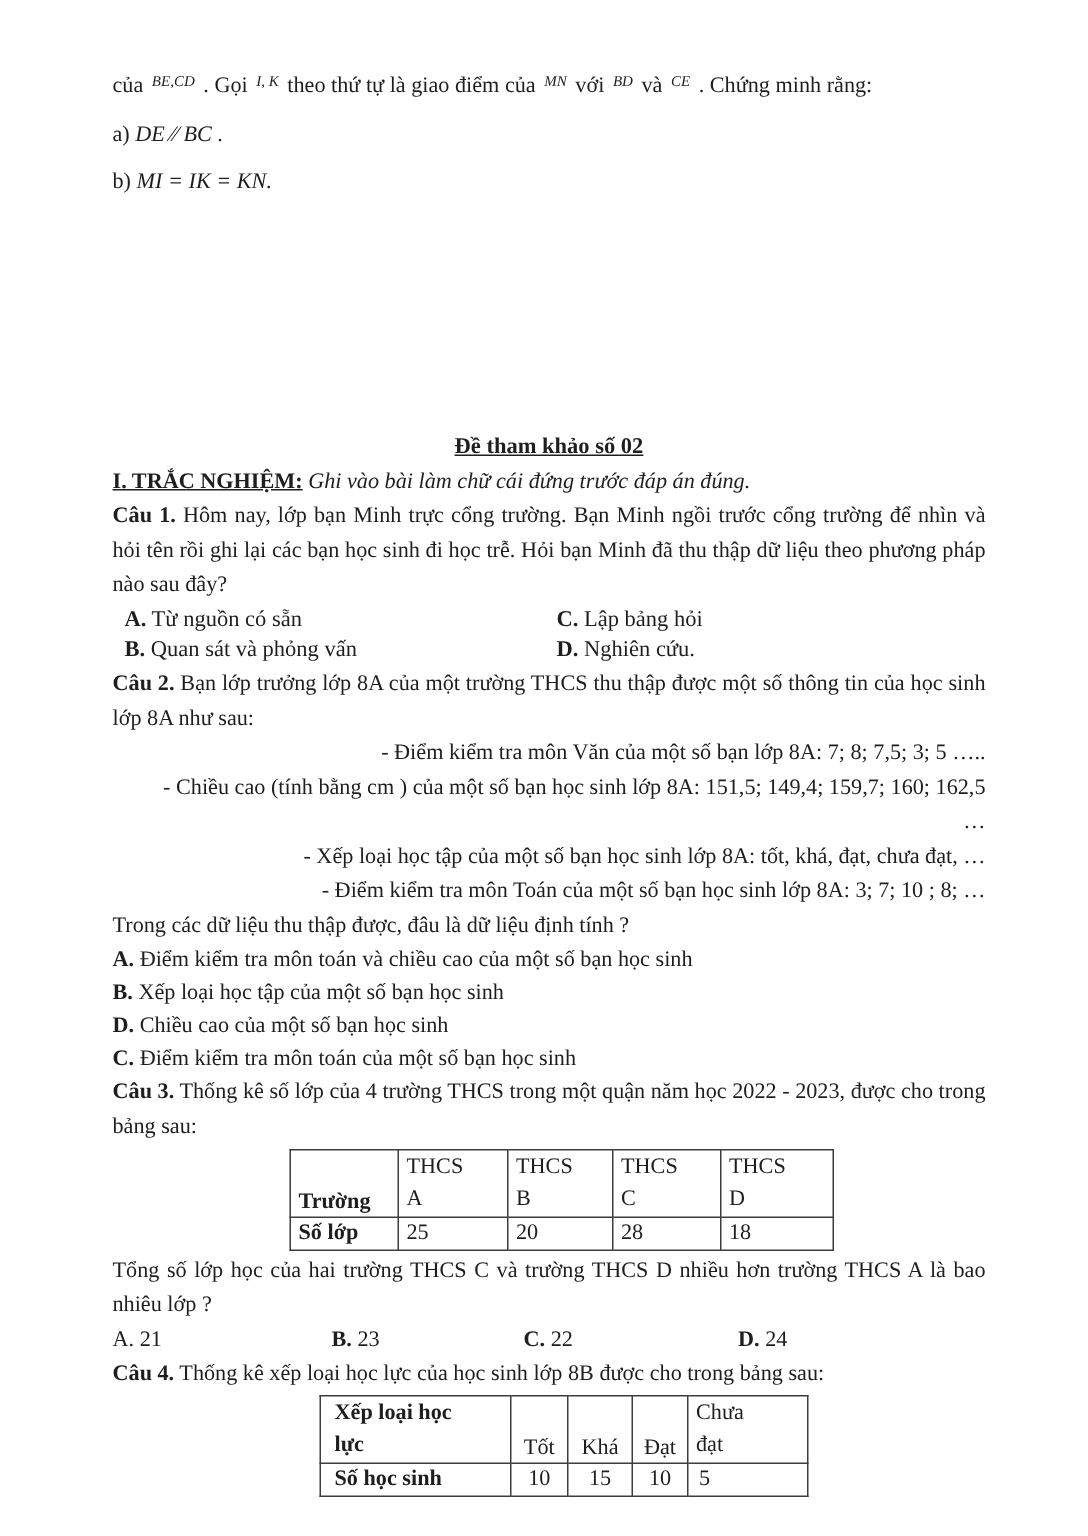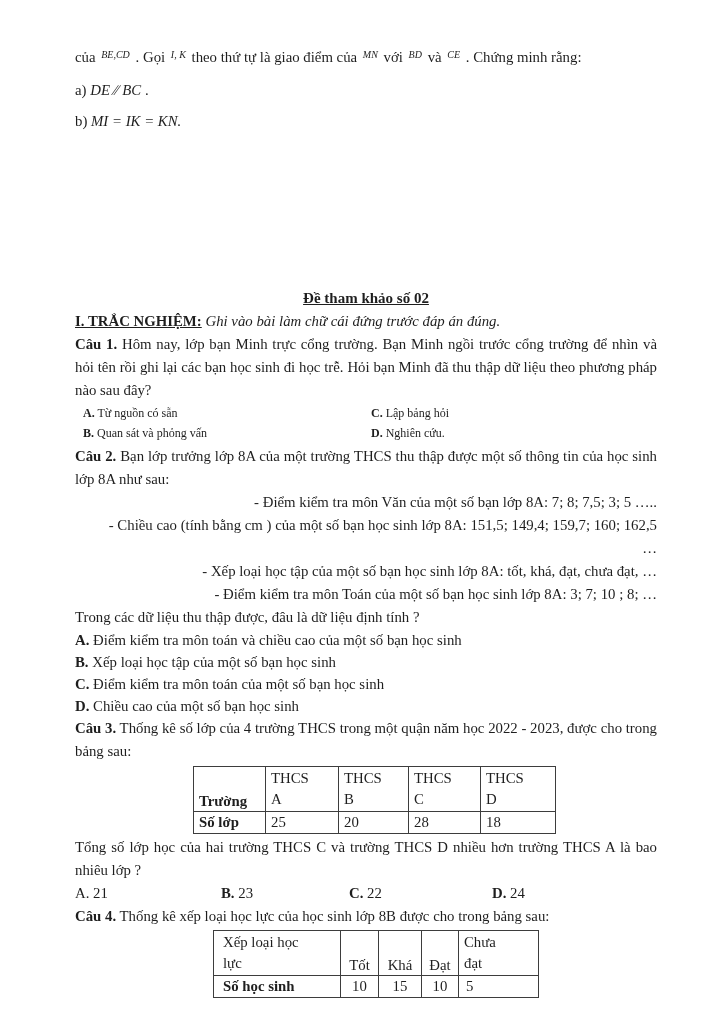--- a/index.html
+++ b/index.html
@@ -19,37 +19,37 @@
     text-decoration:underline;
   }
   .section { line-height:23px; }
   .shead { font-weight:bold; text-decoration:underline; }
   .sinstr { font-style:italic; }
   .para { line-height:23px; text-align:justify; }
   .qlabel { font-weight:bold; }
   .b { font-weight:bold; }
   .opts2 {
     display:grid; grid-template-columns:288px 1fr; padding-left:8px;
-    font-size:12px; line-height:20px; margin:1px 0 2px 0;
+    font-size:15px; line-height:20px; margin:1px 0 2px 0;
   }
   .bullet { line-height:23px; text-align:right; }
   .optline { line-height:22px; }
   .opts4 {
     display:grid; grid-template-columns:146px 128px 143px auto;
     line-height:23px;
   }
   table { border-collapse:collapse; font-size:14.8px; color:#1e1e1e; }
   td { border:1.5px solid #3d3d3d; padding:1px 5px;margin-top:21px; }
   .t1 { margin:3px 0 2px 118px; }
   .t1 .hdr { vertical-align:top; white-space:pre-line; height:44px; line-height:21px; }
   .t1 .corner { vertical-align:bottom; font-weight:bold; }
   .t1 .rl { font-weight:bold; height:22px; }
   .t1 .val { height:22px; }
   .t2 { margin:2px 0 0 138px; }
-  .t2 .corner { vertical-align:top; font-weight:normal; white-space:pre-line; height:44px; line-height:21px; padding-left:9px; }
+  .t2 .corner { vertical-align:top; font-weight:bold; white-space:pre-line; height:44px; line-height:21px; padding-left:9px; }
   .t2 .hb { vertical-align:bottom; text-align:center; }
   .t2 .ht { vertical-align:top; white-space:pre-line; line-height:21px; }
   .t2 .rl { font-weight:bold; height:22px; padding-left:9px; }
   .t2 .val { text-align:center; height:22px; }
   .t2 .vall { text-align:left; padding-left:7px; }
 </style>
 </head>
 <body>
 
 <div class="page">
@@ -76,22 +76,22 @@
 
   <p class="para"><span class="qlabel">Câu 2.</span><span> Bạn lớp trưởng lớp 8A của một trường THCS thu thập được một số thông tin của học sinh lớp 8A như sau:</span></p>
   <p class="bullet">- Điểm kiểm tra môn Văn của một số bạn lớp 8A: 7; 8; 7,5; 3; 5 …..</p>
   <p class="bullet">- Chiều cao (tính bằng cm ) của một số bạn học sinh lớp 8A: 151,5; 149,4; 159,7; 160; 162,5</p>
   <p class="bullet">…</p>
   <p class="bullet">- Xếp loại học tập của một số bạn học sinh lớp 8A: tốt, khá, đạt, chưa đạt, …</p>
   <p class="bullet">- Điểm kiểm tra môn Toán của một số bạn học sinh lớp 8A: 3; 7; 10 ; 8; …</p>
   <p class="para">Trong các dữ liệu thu thập được, đâu là dữ liệu định tính ?</p>
   <p class="optline"><span class="b">A.</span><span> Điểm kiểm tra môn toán và chiều cao  của một số bạn học sinh</span></p>
   <p class="optline"><span class="b">B.</span><span> Xếp loại học tập của một số bạn học sinh</span></p>
+  <p class="optline"><span class="b">D.</span><span> Chiều cao của một số bạn học sinh</span></p>
   <p class="optline"><span class="b">C.</span><span> Điểm kiểm tra môn toán  của một số bạn học sinh</span></p>
-  <p class="optline"><span class="b">D.</span><span> Chiều cao của một số bạn học sinh</span></p>
 
   <p class="para"><span class="qlabel">Câu 3.</span><span> Thống kê số lớp của 4 trường THCS trong một quận năm học 2022 - 2023, được cho trong bảng sau:</span></p>
   <table class="t1">
     <colgroup>
         <col style="width:72px">
         <col style="width:73px">
         <col style="width:70px">
         <col style="width:72px">
         <col style="width:75px">
       </colgroup>

